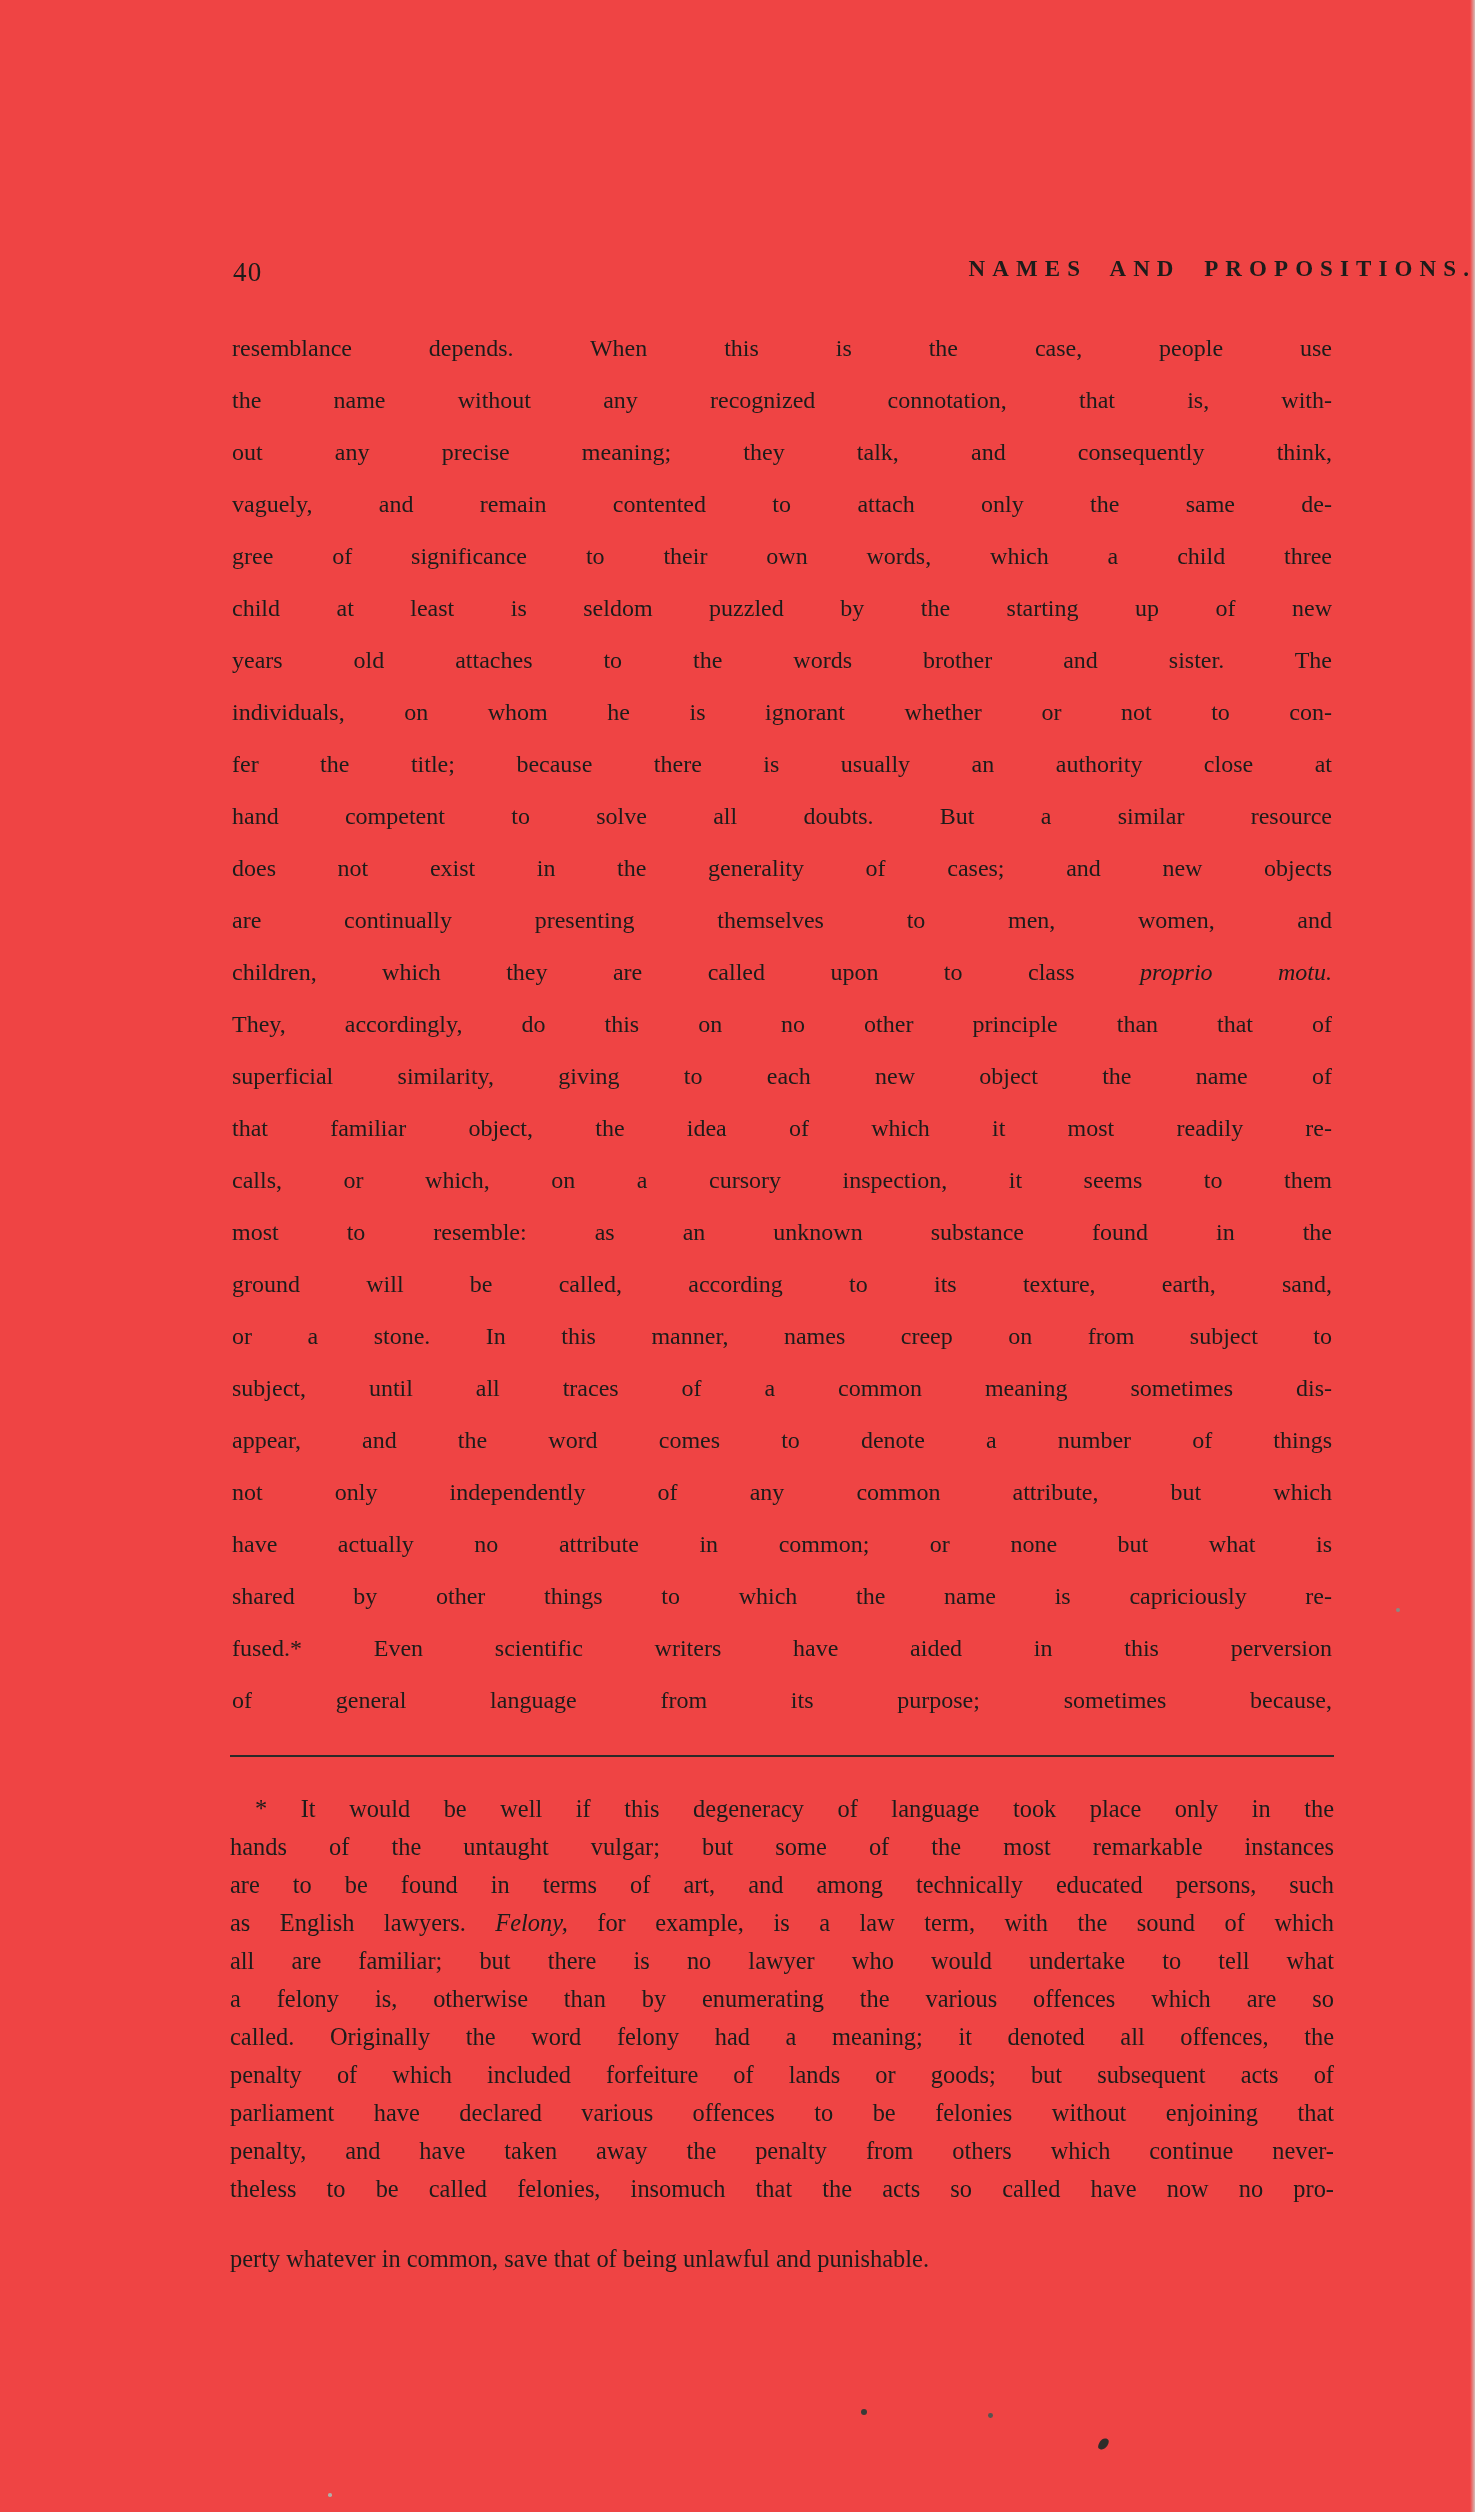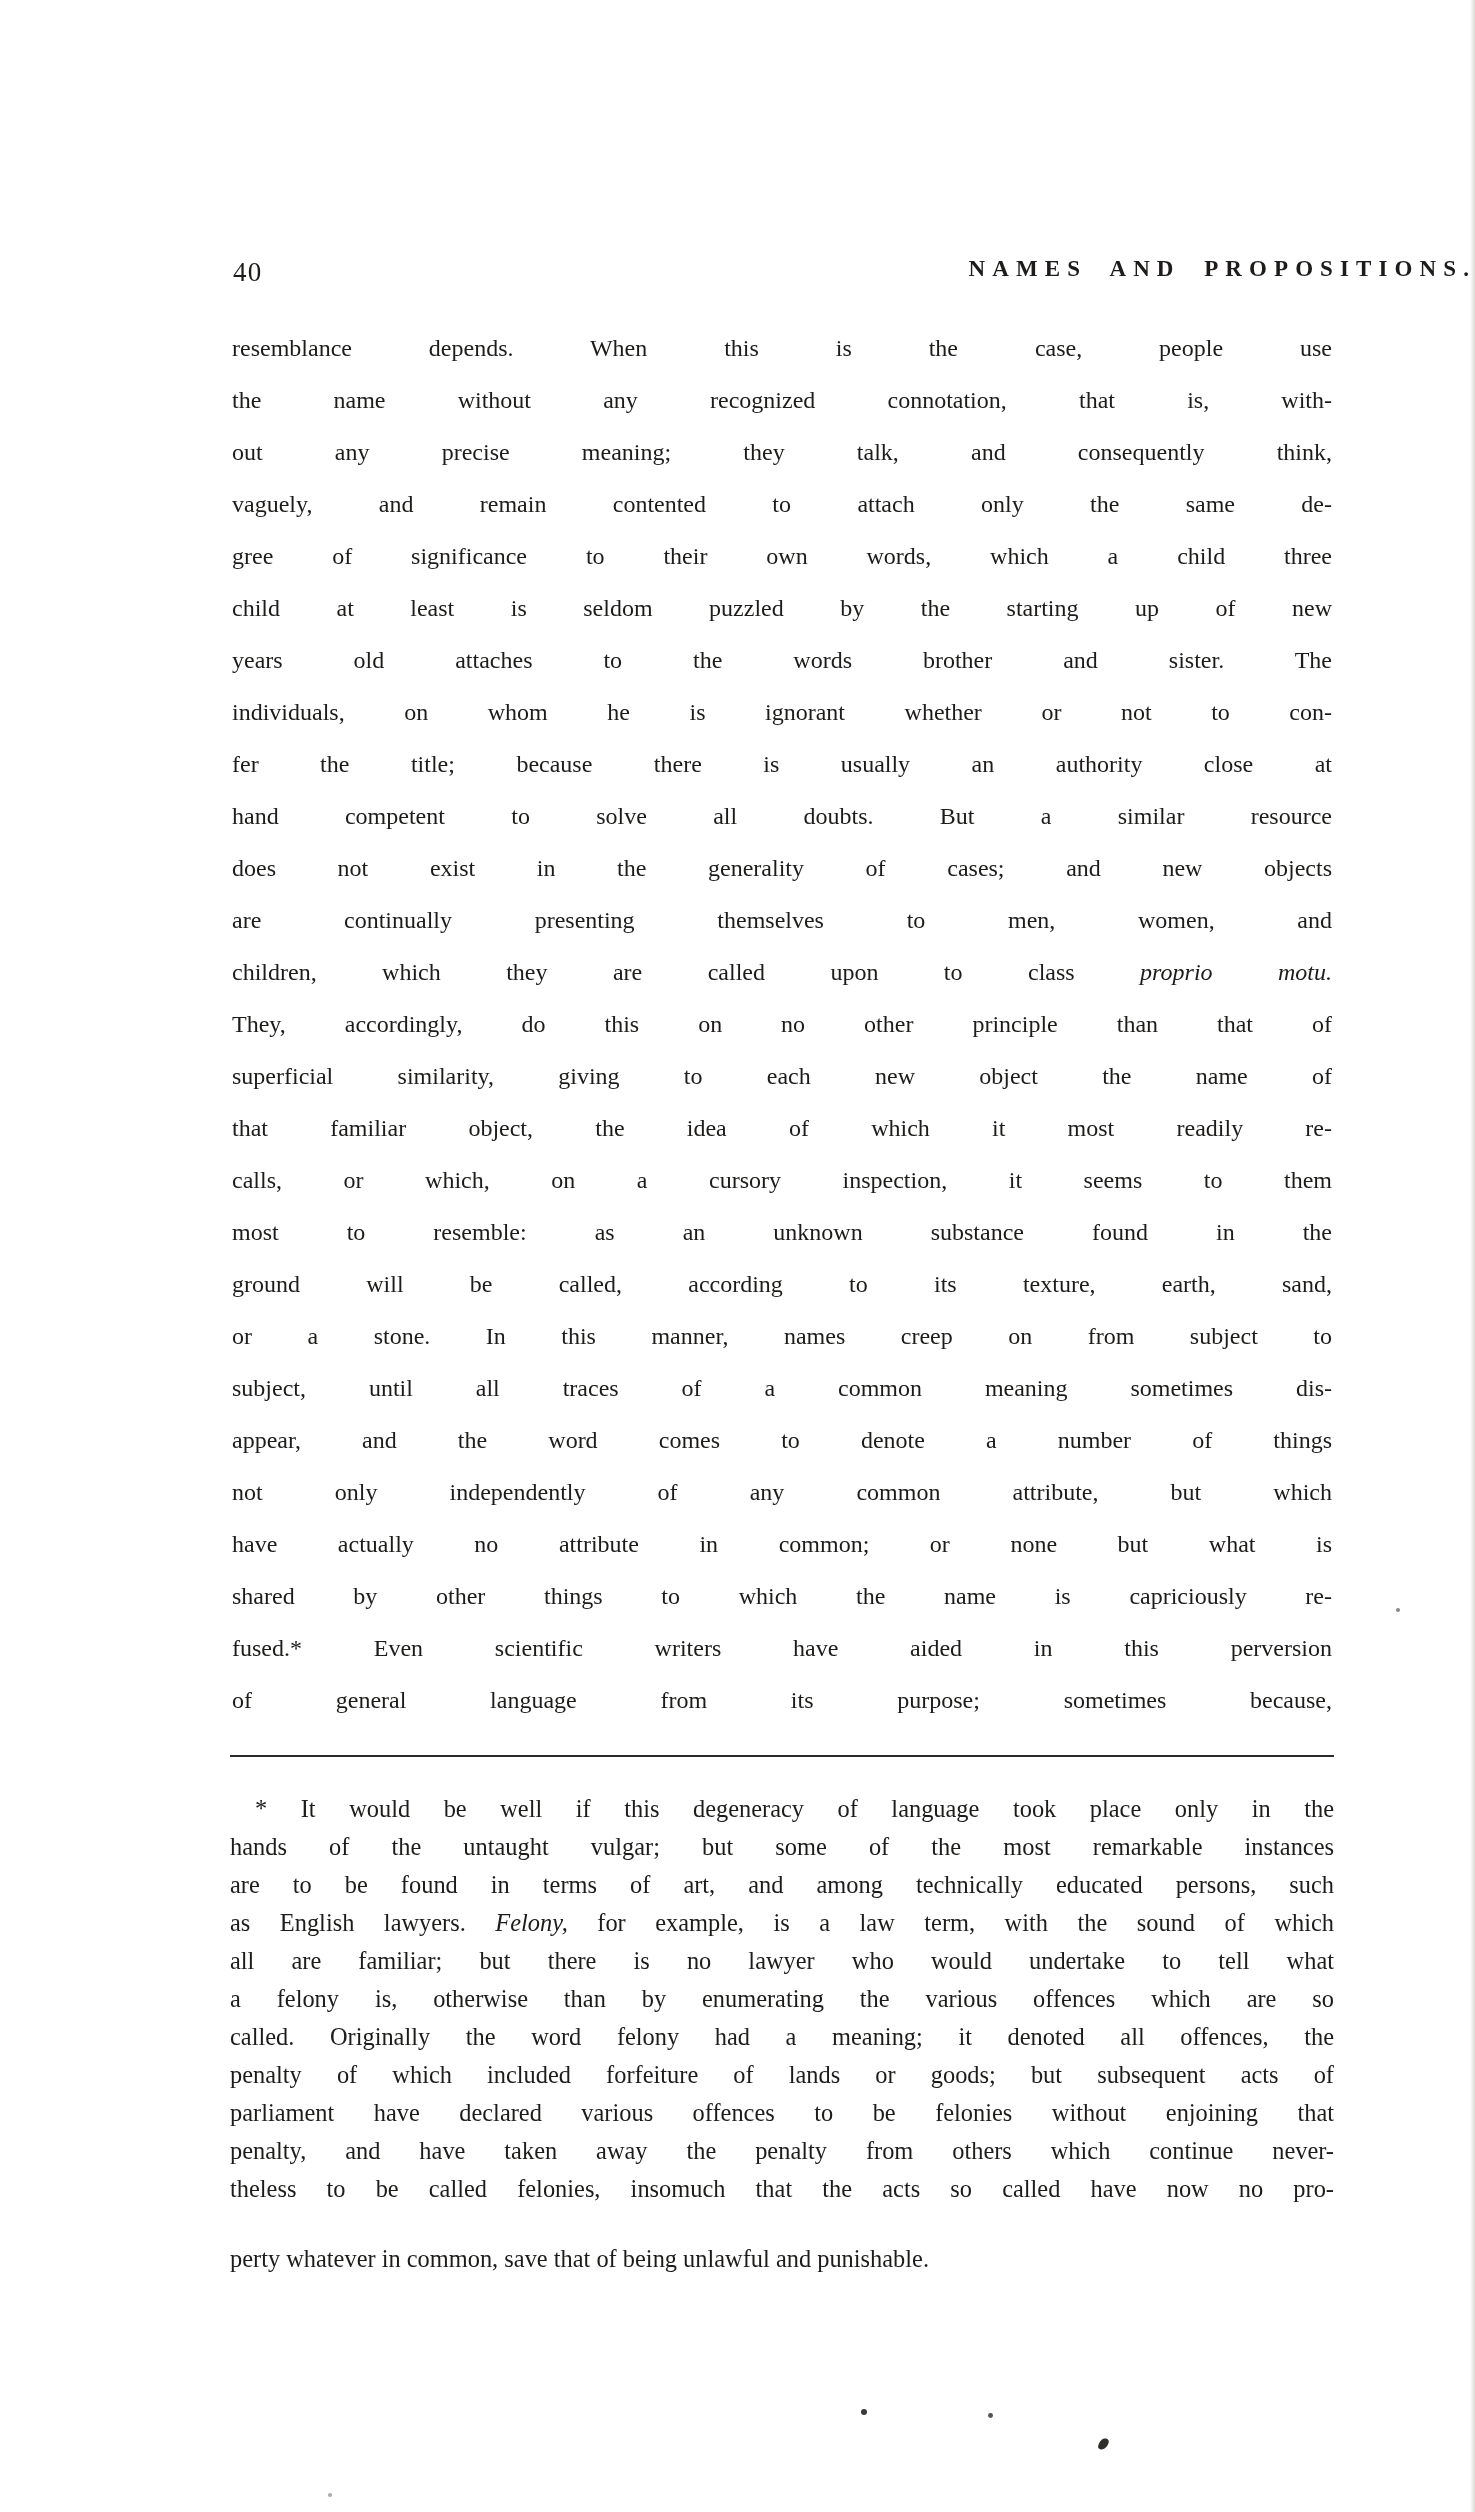--- a/index.html
+++ b/index.html
@@ -4,21 +4,21 @@
 <style>
   html, body {
     margin: 0;
     padding: 0;
     background: #dededa;
   }
   .page {
     position: relative;
     width: 1476px;
     height: 2512px;
-    background: #ffffff;
+    background: #ef4444;
     font-family: "Liberation Serif", serif;
     color: #1d1c1a;
     overflow: hidden;
   }
   
   .page::after {
     content: '';
     position: absolute;
     right: 0; top: 0;
     width: 6px; height: 100%;

